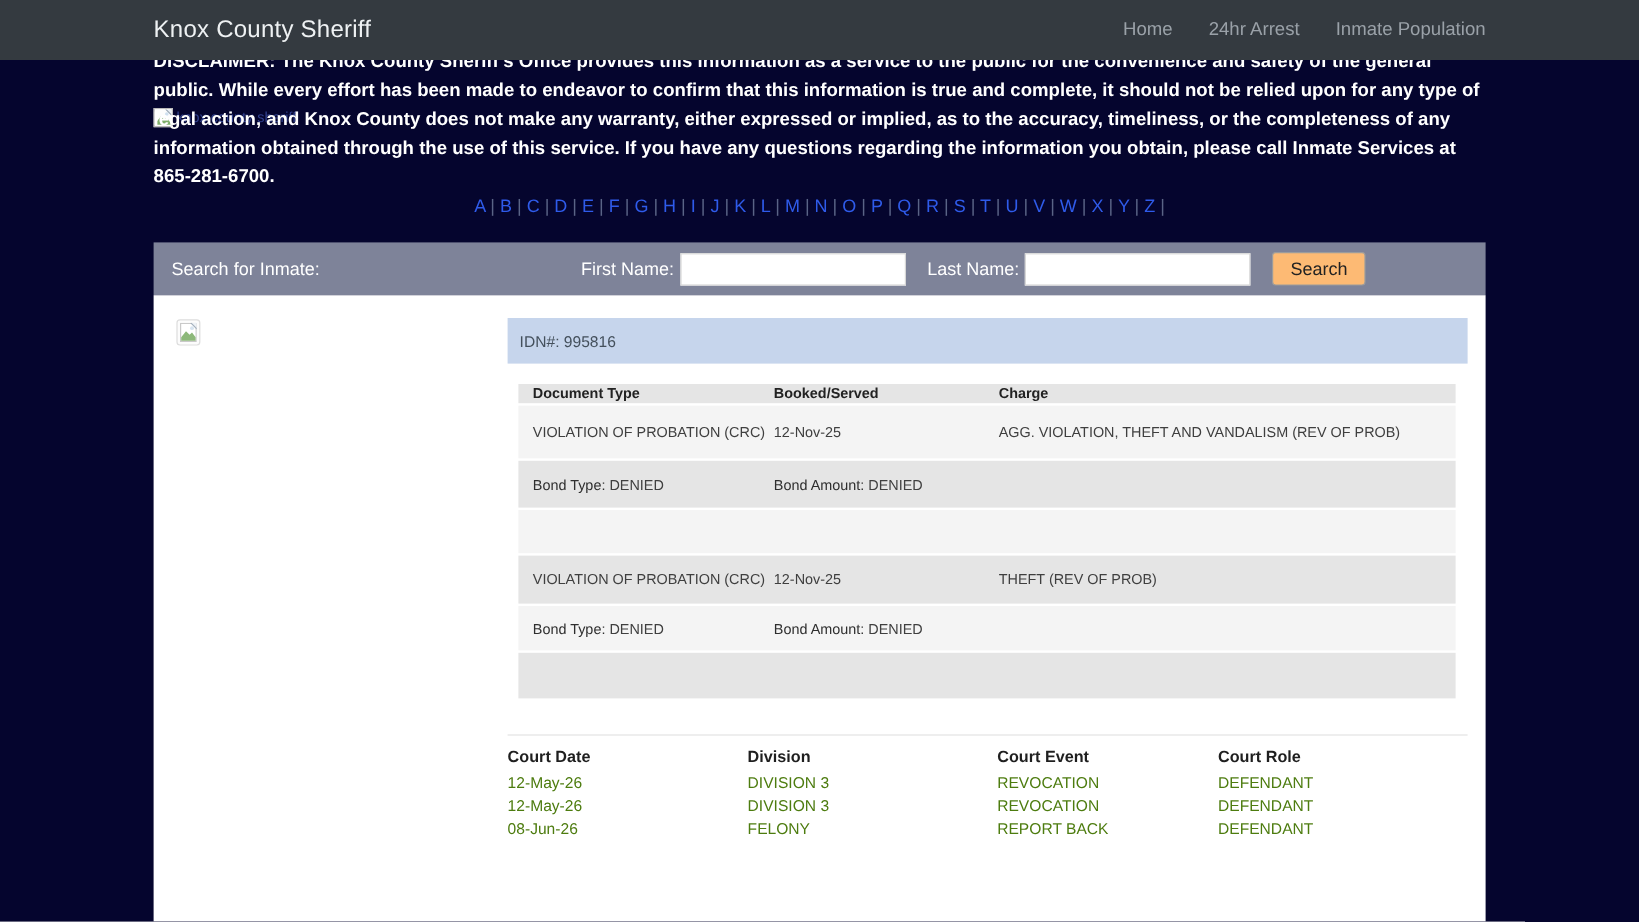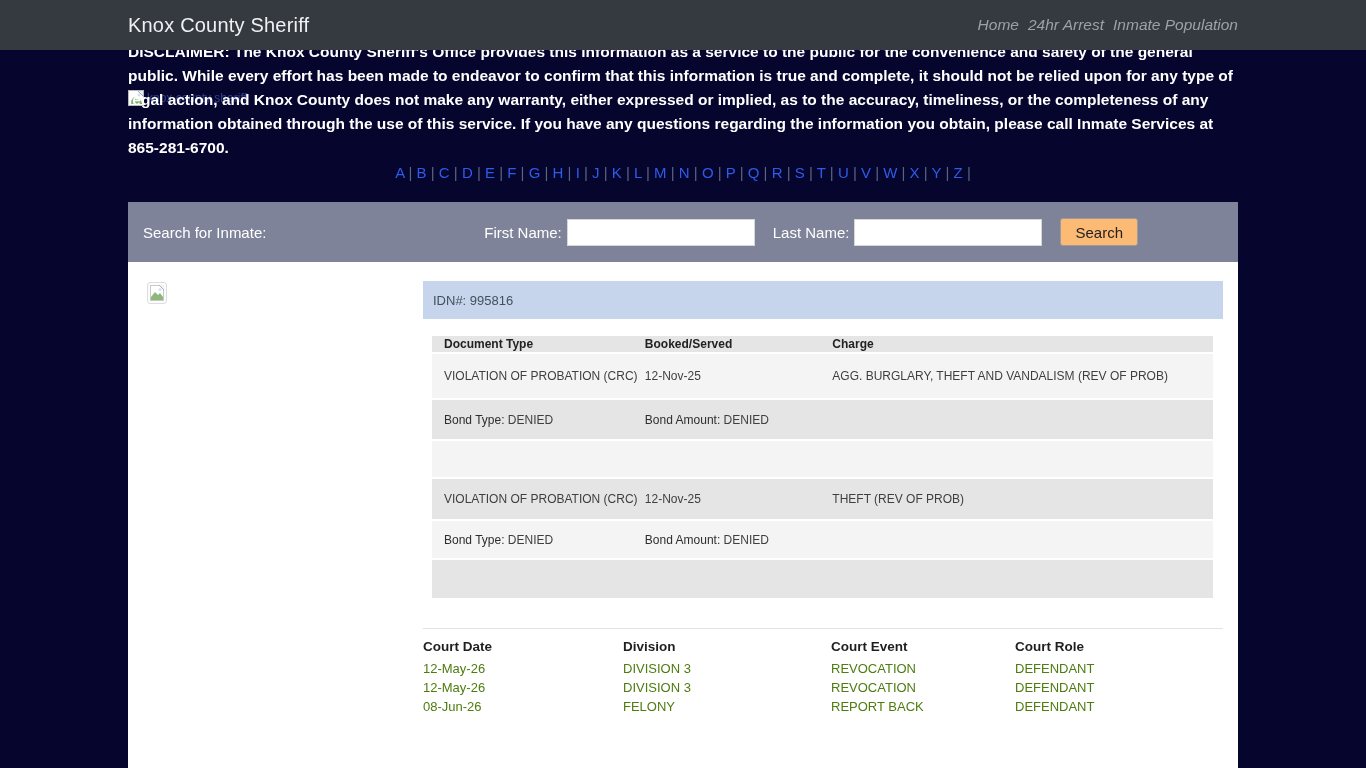--- a/index.html
+++ b/index.html
@@ -11,21 +11,21 @@
   }
   .inner { width:1110px; margin:0 auto; position:relative; }
 
   
   .navbar {
     position:absolute; top:0; left:0; width:1366px; height:50px;
     background:#343a40; z-index:10;
   }
   .navbar .inner { height:50px; display:flex; align-items:center; justify-content:space-between; }
   .nav-title { color:#eef1f3; font-size:20px; font-weight:400; letter-spacing:.2px; cursor:pointer; }
-  .nav-links { display:flex; gap:9px;font-style:italic; }
+  .nav-links { display:flex; gap:30px; }
   .nav-links a { color:#9aa1a8; font-size:15.5px; text-decoration:none; cursor:pointer; }
 
   
   .disclaimer-wrap { position:relative; z-index:2; }
   .broken-logo {
     position:absolute; left:0; top:50px; z-index:1;
     display:inline-flex; align-items:center; gap:3px;
     color:#31418f; font-size:12px; white-space:nowrap;
   }
   .broken-logo .bi-box {
@@ -38,21 +38,21 @@
     color:#ffffff; font-weight:bold; font-size:15.5px; line-height:24px;
   }
 
   
   .alphabet { margin-top:3px; text-align:center; font-size:15px; line-height:20px; }
   .alpha-link { color:#2f5bea; text-decoration:none; font-weight:400; cursor:pointer; }
   .alpha-sep { color:#5a6486; }
 
   
   .searchbar {
-    margin-top:19px; height:60px; background:#7e8399;
+    margin-top:19px; height:44px; background:#7e8399;
     display:flex; align-items:center; padding:0 100px 0 15px;
     color:#fff; font-size:15px;
   }
   .search-title { margin-right:auto; }
   .field-label { margin-right:5px; }
   .searchbar input[type="text"] {
     width:188px; height:27px; border:1px solid #d7d7d7; background:#fff;
     margin-right:18px; padding:0 5px; font-size:14px; font-family:inherit;
   }
   .search-btn {
@@ -173,21 +173,21 @@
       <div class="charge-table">
         <div class="trow t-head bg-a">
           <div class="c1">Document Type</div>
           <div class="c2">Booked/Served</div>
           <div class="c3">Charge</div>
         </div>
 
         <div class="trow r-charge1 bg-b">
           <div class="c1">VIOLATION OF PROBATION (CRC)</div>
           <div class="c2">12-Nov-25</div>
-          <div class="c3">AGG. BURGLARY, THEFT AND VANDALISM (REV OF PROB)</div>
+          <div class="c3">AGG. VIOLATION, THEFT AND VANDALISM (REV OF PROB)</div>
         </div>
         <div class="trow r-bond1 bg-a">
           <div class="c1"><span class="bold-lab">Bond Type:</span> <span>DENIED</span></div>
           <div class="c2"><span class="bold-lab">Bond Amount:</span> <span>DENIED</span></div>
           <div class="c3"></div>
         </div>
         <div class="trow r-spacer bg-b">
           <div class="c1"></div>
             <div class="c2"></div>
             <div class="c3"></div>

